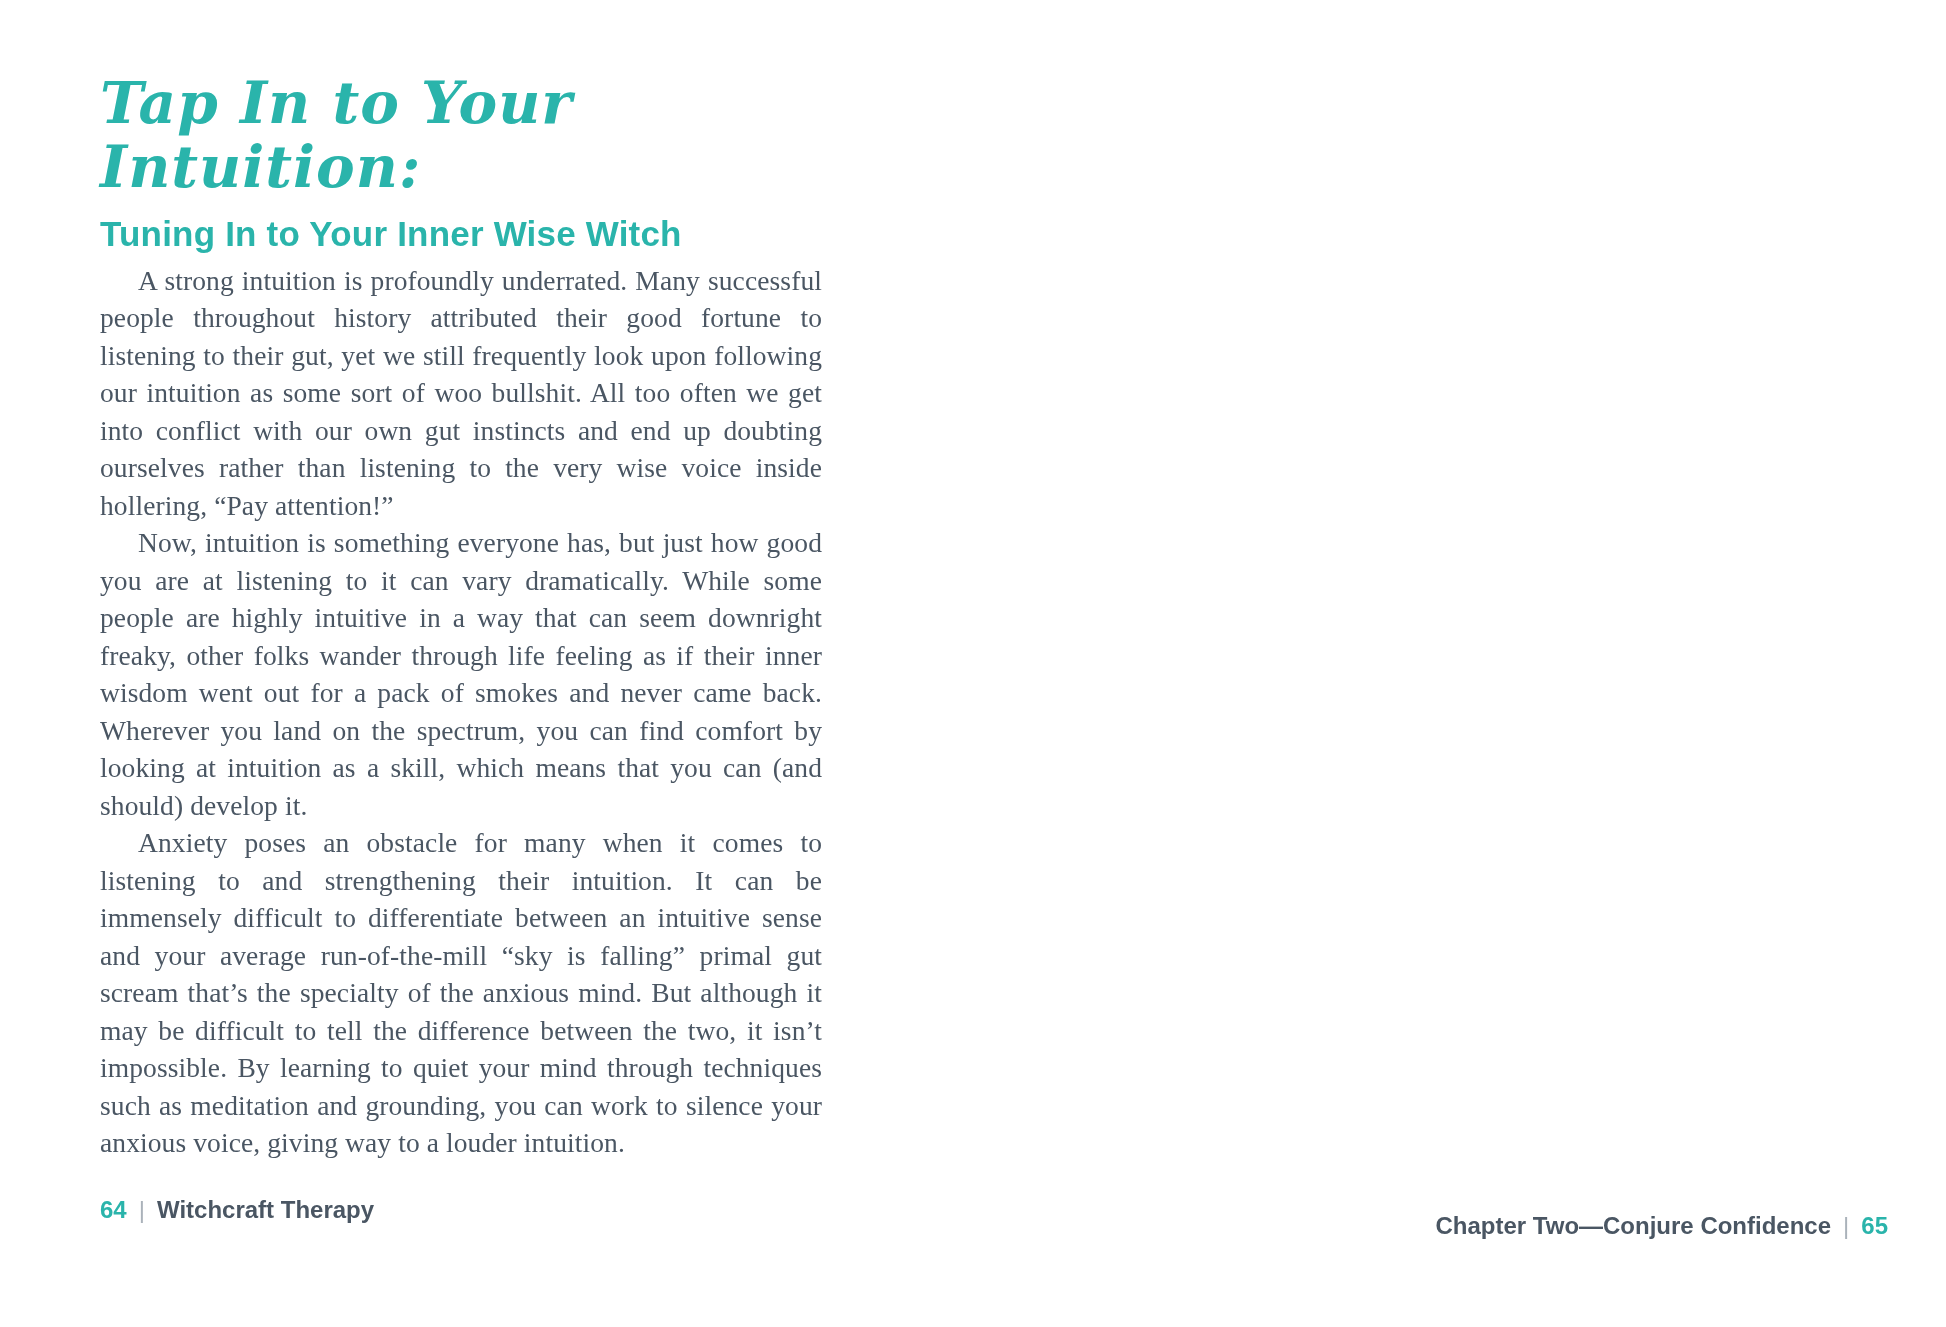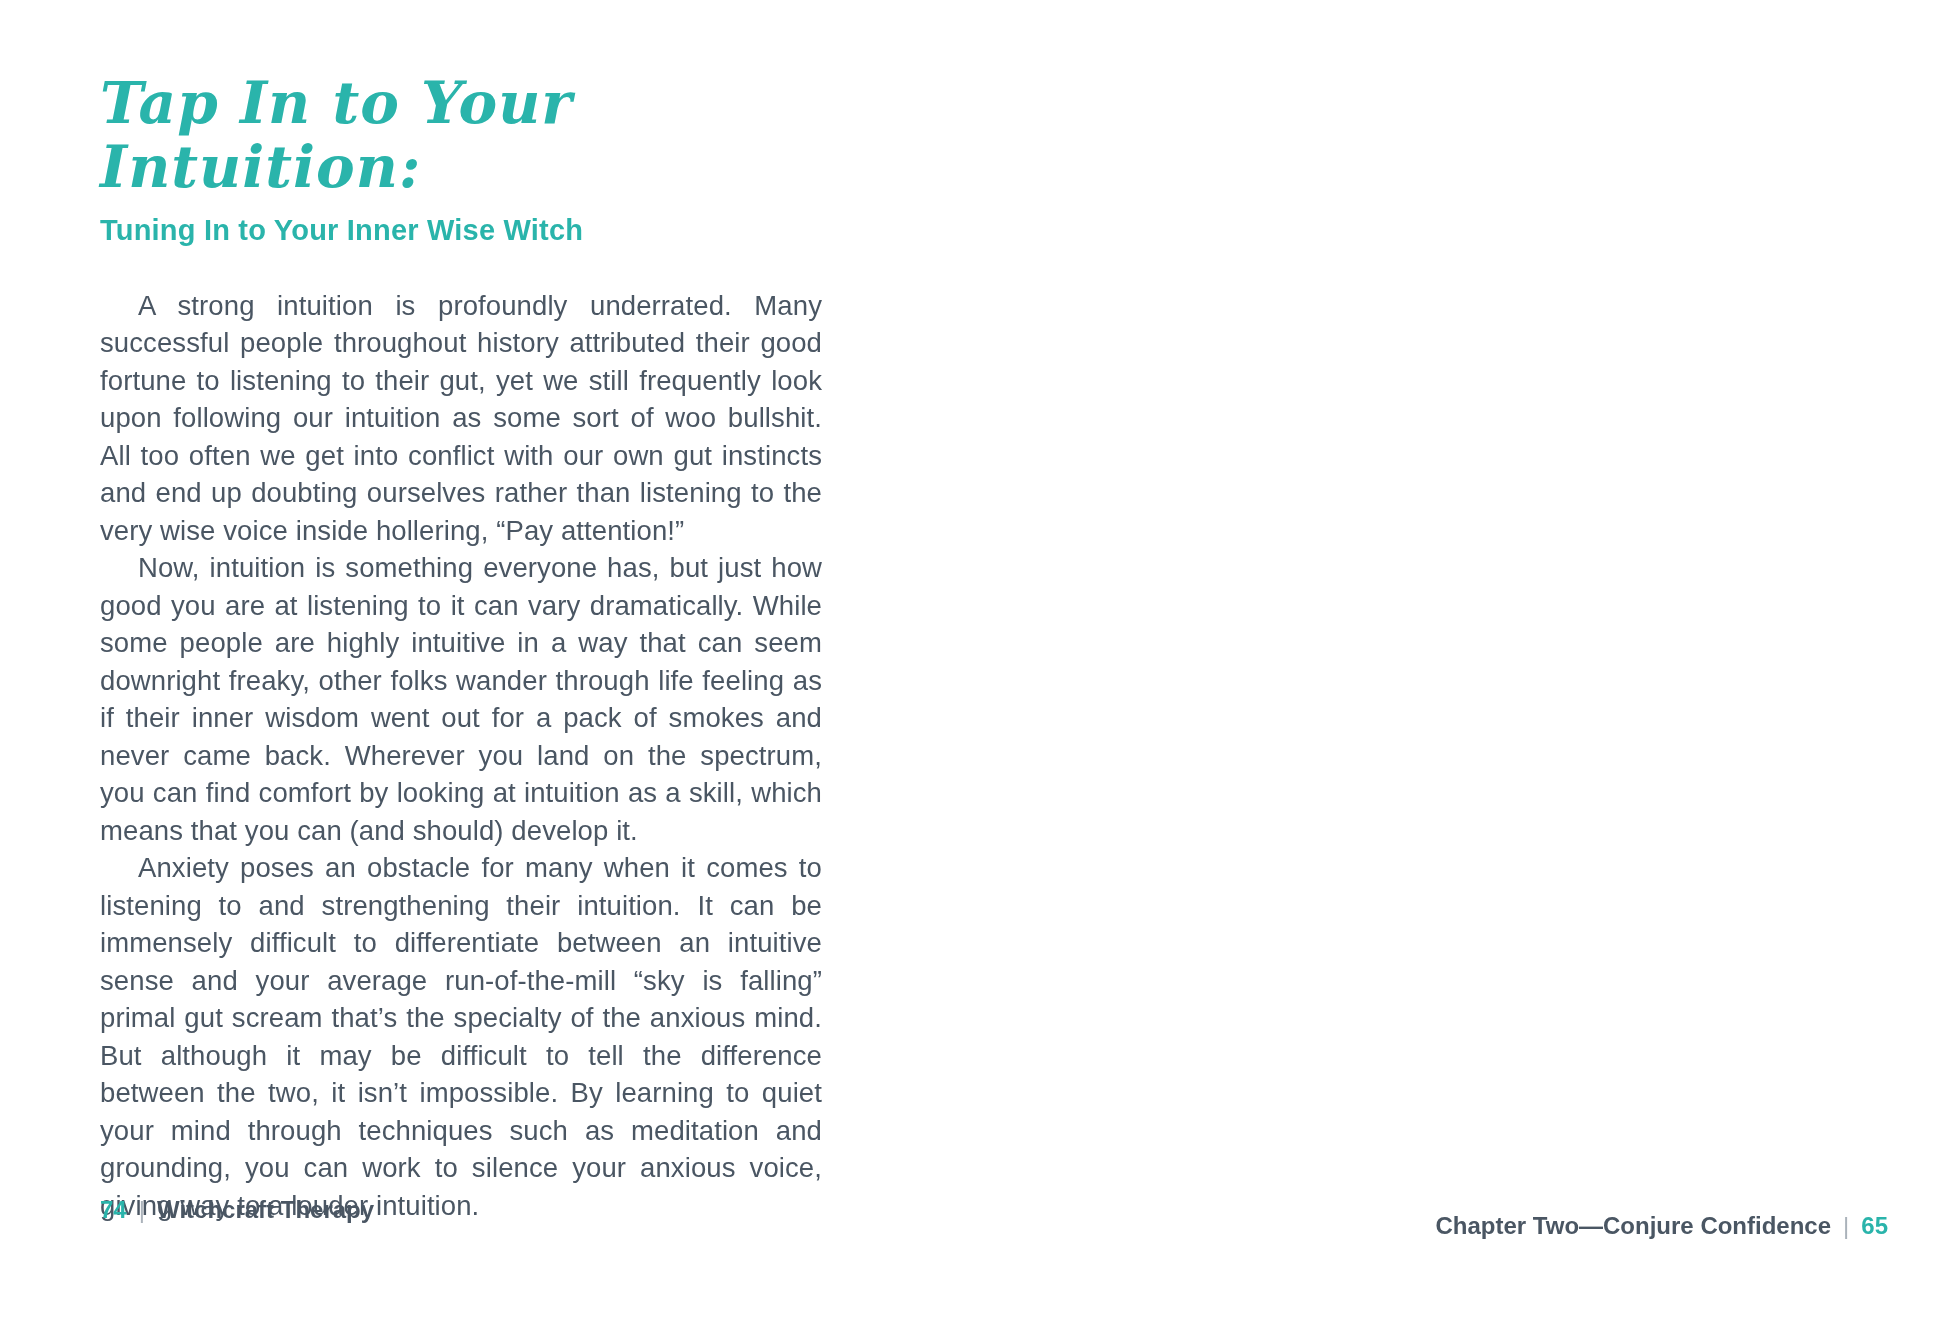--- a/index.html
+++ b/index.html
@@ -22,34 +22,34 @@
     font-weight: 600;
     font-size: 58px;
     line-height: 1.1;
     color: #2ab4ab;
     letter-spacing: 1px;
     margin-bottom: 14px;
   }
   .sub-heading {
     font-family: "Liberation Sans", sans-serif;
     font-weight: 700;
-    font-size: 29px;
+    font-size: 35px;
     line-height: 1.15;
     color: #2ab4ab;
     letter-spacing: 0.2px;
-    margin-bottom: 40px;
+    margin-bottom: 8px;
   }
   .body-copy p {
     font-size: 27.5px;
     line-height: 37.5px;
     color: #4a5663;
     text-align: justify;
     letter-spacing: 0.1px;
   }
-  .body-copy p.indent { text-indent: 38px; }
+  .body-copy p.indent { text-indent: 38px; font-family: Liberation Serif, serif; }
 
   .footer {
     position: absolute;
     top: 1196px;
     font-size: 24px;
     white-space: nowrap;
   }
   .footer-left  { left: 100px; }
   .footer-right { right: 58px; text-align: right; }
   .page-number {
@@ -77,21 +77,21 @@
     <div class="left-column">
       <div class="script-heading">Tap In to Your Intuition:</div>
       <div class="sub-heading">Tuning In to Your Inner Wise Witch</div>
       <div class="body-copy">
         <p class="indent">A strong intuition is profoundly underrated. Many successful people throughout history attributed their good fortune to listening to their gut, yet we still frequently look upon following our intuition as some sort of woo bullshit. All too often we get into conflict with our own gut instincts and end up doubting ourselves rather than listening to the very wise voice inside hollering, “Pay attention!”</p>
         <p class="indent">Now, intuition is something everyone has, but just how good you are at listening to it can vary dramatically. While some people are highly intuitive in a way that can seem downright freaky, other folks wander through life feeling as if their inner wisdom went out for a pack of smokes and never came back. Wherever you land on the spectrum, you can find comfort by looking at intuition as a skill, which means that you can (and should) develop it.</p>
         <p class="indent">Anxiety poses an obstacle for many when it comes to listening to and strengthening their intuition. It can be immensely difficult to differentiate between an intuitive sense and your average run-of-the-mill “sky is falling” primal gut scream that’s the specialty of the anxious mind. But although it may be difficult to tell the difference between the two, it isn’t impossible. By learning to quiet your mind through techniques such as meditation and grounding, you can work to silence your anxious voice, giving way to a louder intuition.</p>
       </div>
     </div>
     <div class="footer footer-left">
-      <span class="page-number">74</span><span class="footer-sep">|</span><span class="footer-label">Witchcraft Therapy</span>
+      <span class="page-number">64</span><span class="footer-sep">|</span><span class="footer-label">Witchcraft Therapy</span>
     </div>
   </div>
 
   <div class="page-right">
 
     <div class="footer footer-right">
       <span class="footer-label">Chapter Two—Conjure Confidence</span><span class="footer-sep">|</span><span class="page-number">65</span>
     </div>
   </div>
 

